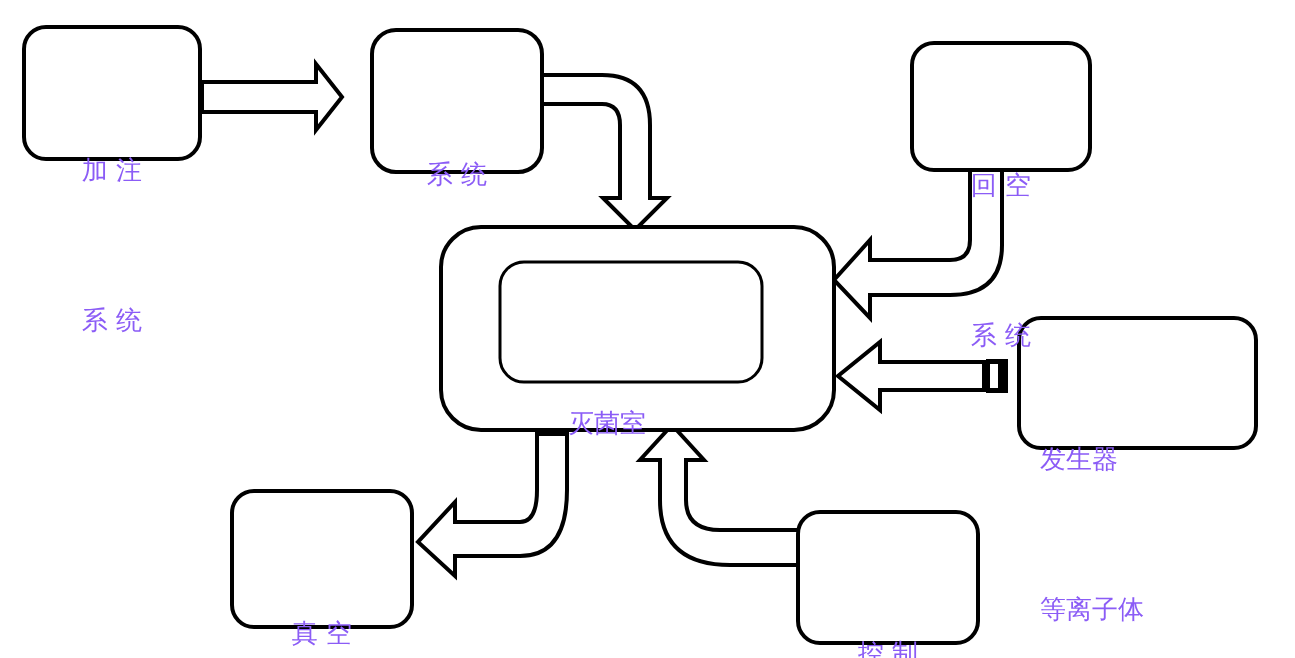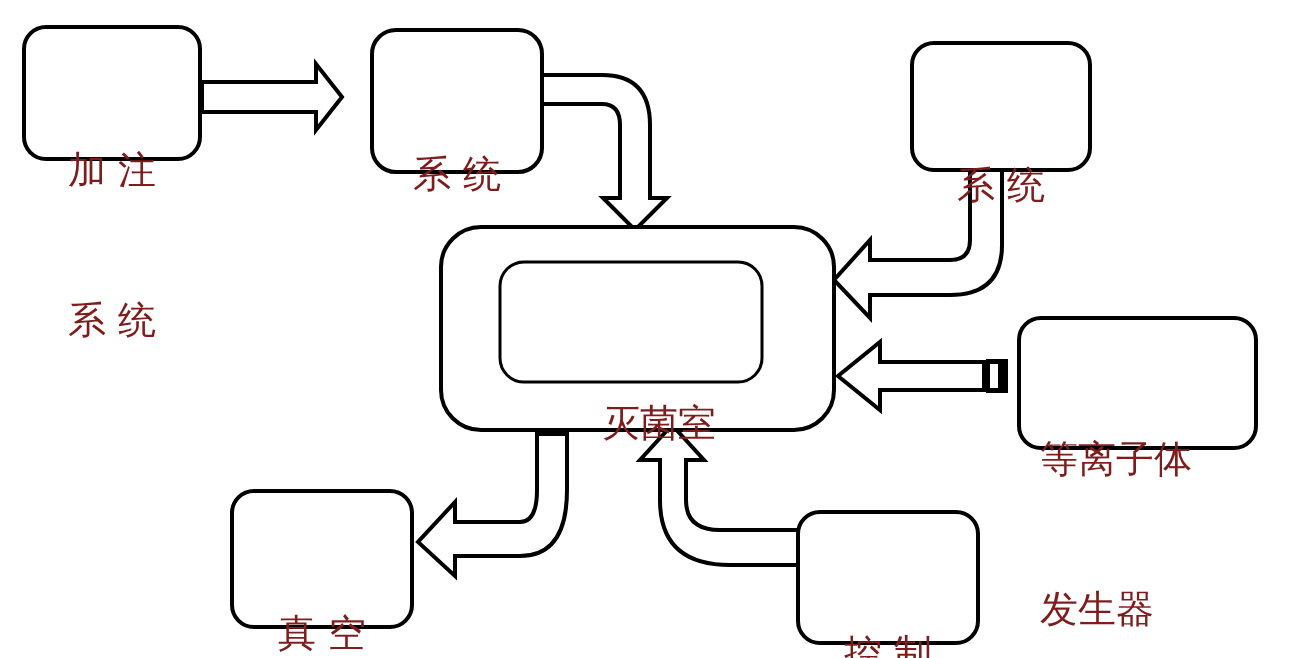--- a/index.html
+++ b/index.html
@@ -3,22 +3,22 @@
 <meta charset="utf-8">
 <style>
   html, body { margin: 0; padding: 0; background: #ffffff; }
   body { width: 1295px; height: 658px; position: relative; overflow: hidden; }
   svg { position: absolute; left: 0; top: 0; }
   .box { fill: #ffffff; stroke: #000000; stroke-width: 4; }
   .arrow { fill: #ffffff; stroke: #000000; stroke-width: 4; stroke-linejoin: miter; }
   .lbl {
     position: absolute;
     font-family: "DejaVu Serif", "Liberation Serif", serif;
-    color: #7f1d1d;
-    font-size: 38px;
+    color: #8b5cf6;
+    font-size: 26px;
     line-height: 50px;
     white-space: pre;
     text-align: center;
   }
   .lbl .line { display: block; }
 </style>
 </head>
 <body>
 
 <svg width="1295" height="658" viewBox="0 0 1295 658">
@@ -52,30 +52,31 @@
 <div class="lbl" style="left:24px; top:45px; width:176px;">
   <span class="line">加 注</span>
   <span class="line">系 统</span>
 </div>
 
 <div class="lbl" style="left:372px; top:49px; width:170px;">
   <span class="line">系 统</span>
 </div>
 
 <div class="lbl" style="left:912px; top:60px; width:178px;">
+  <span class="line">回 空</span>
   <span class="line">系 统</span>
 </div>
 
-<div class="lbl" style="left:528px; top:298px; width:262px;">
+<div class="lbl" style="left:476px; top:298px; width:262px;">
   <span class="line">灭菌室</span>
 </div>
 
 <div class="lbl" style="left:1040px; top:334px; width:200px; text-align:left;">
+  <span class="line">发生器</span>
   <span class="line">等离子体</span>
-  <span class="line">发生器</span>
 </div>
 
 <div class="lbl" style="left:232px; top:508px; width:180px;">
   <span class="line">真 空</span>
   
 </div>
 
 <div class="lbl" style="left:798px; top:528px; width:180px;">
   <span class="line">控 制</span>
   

